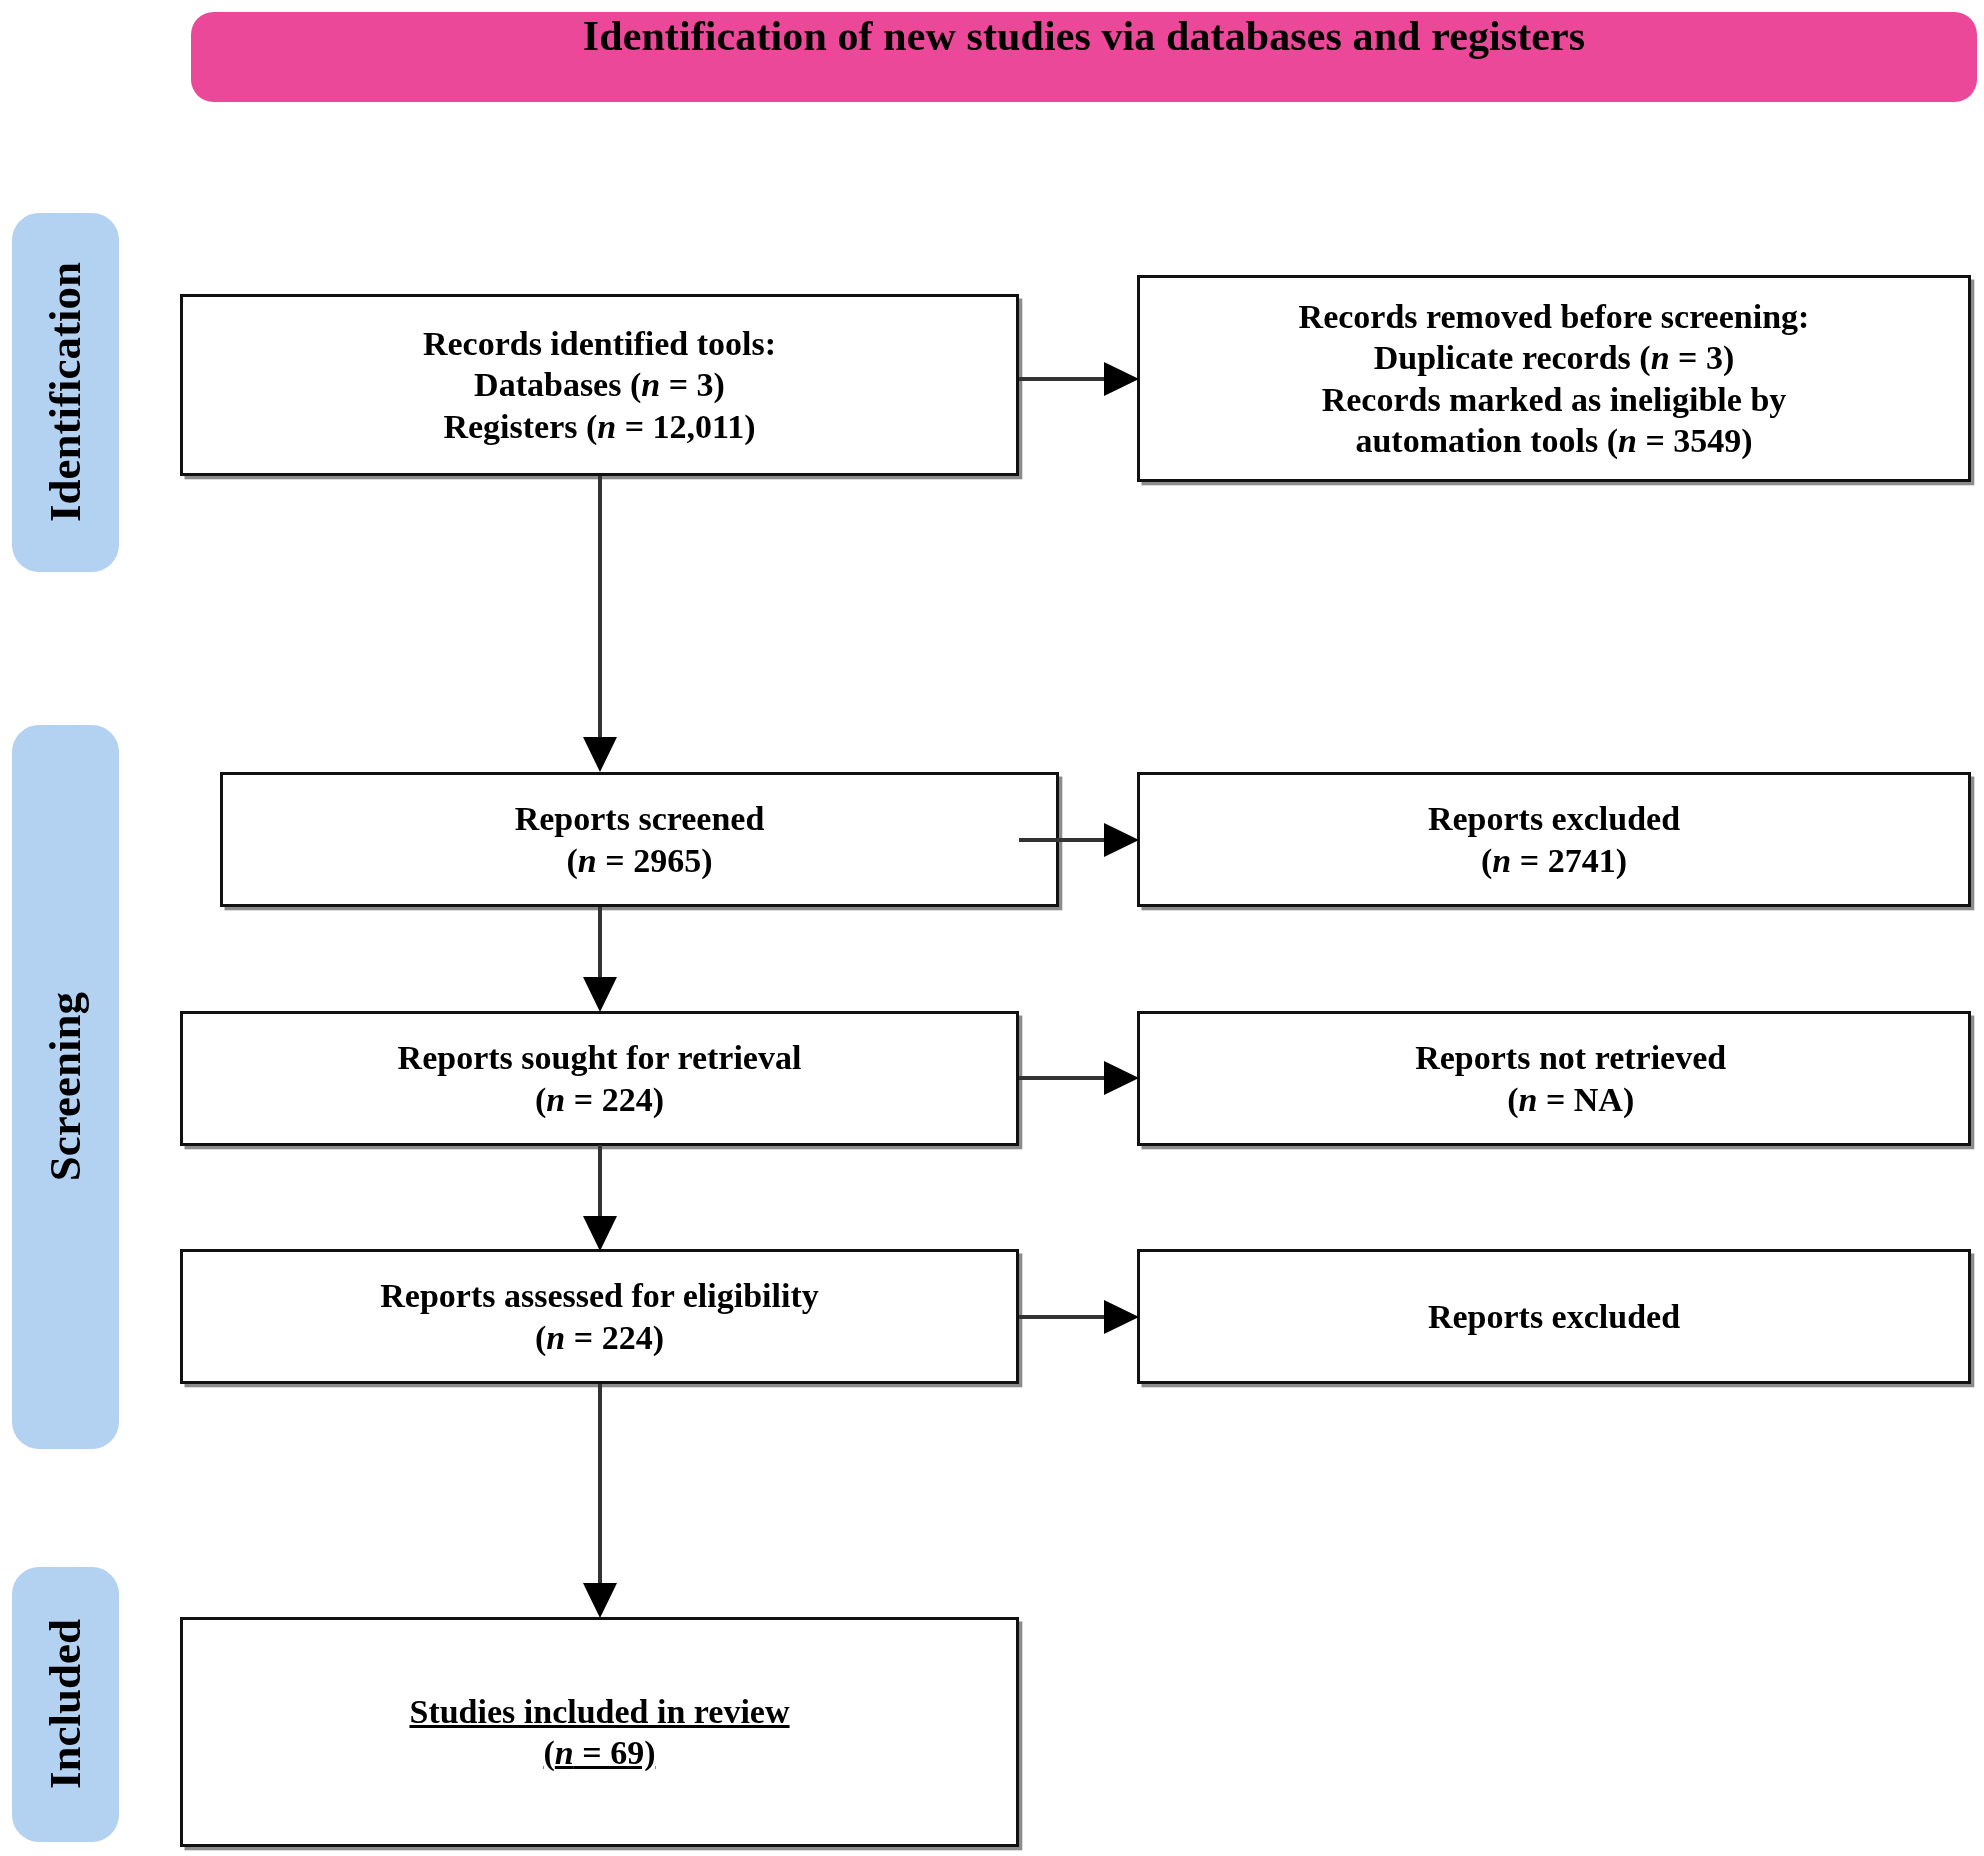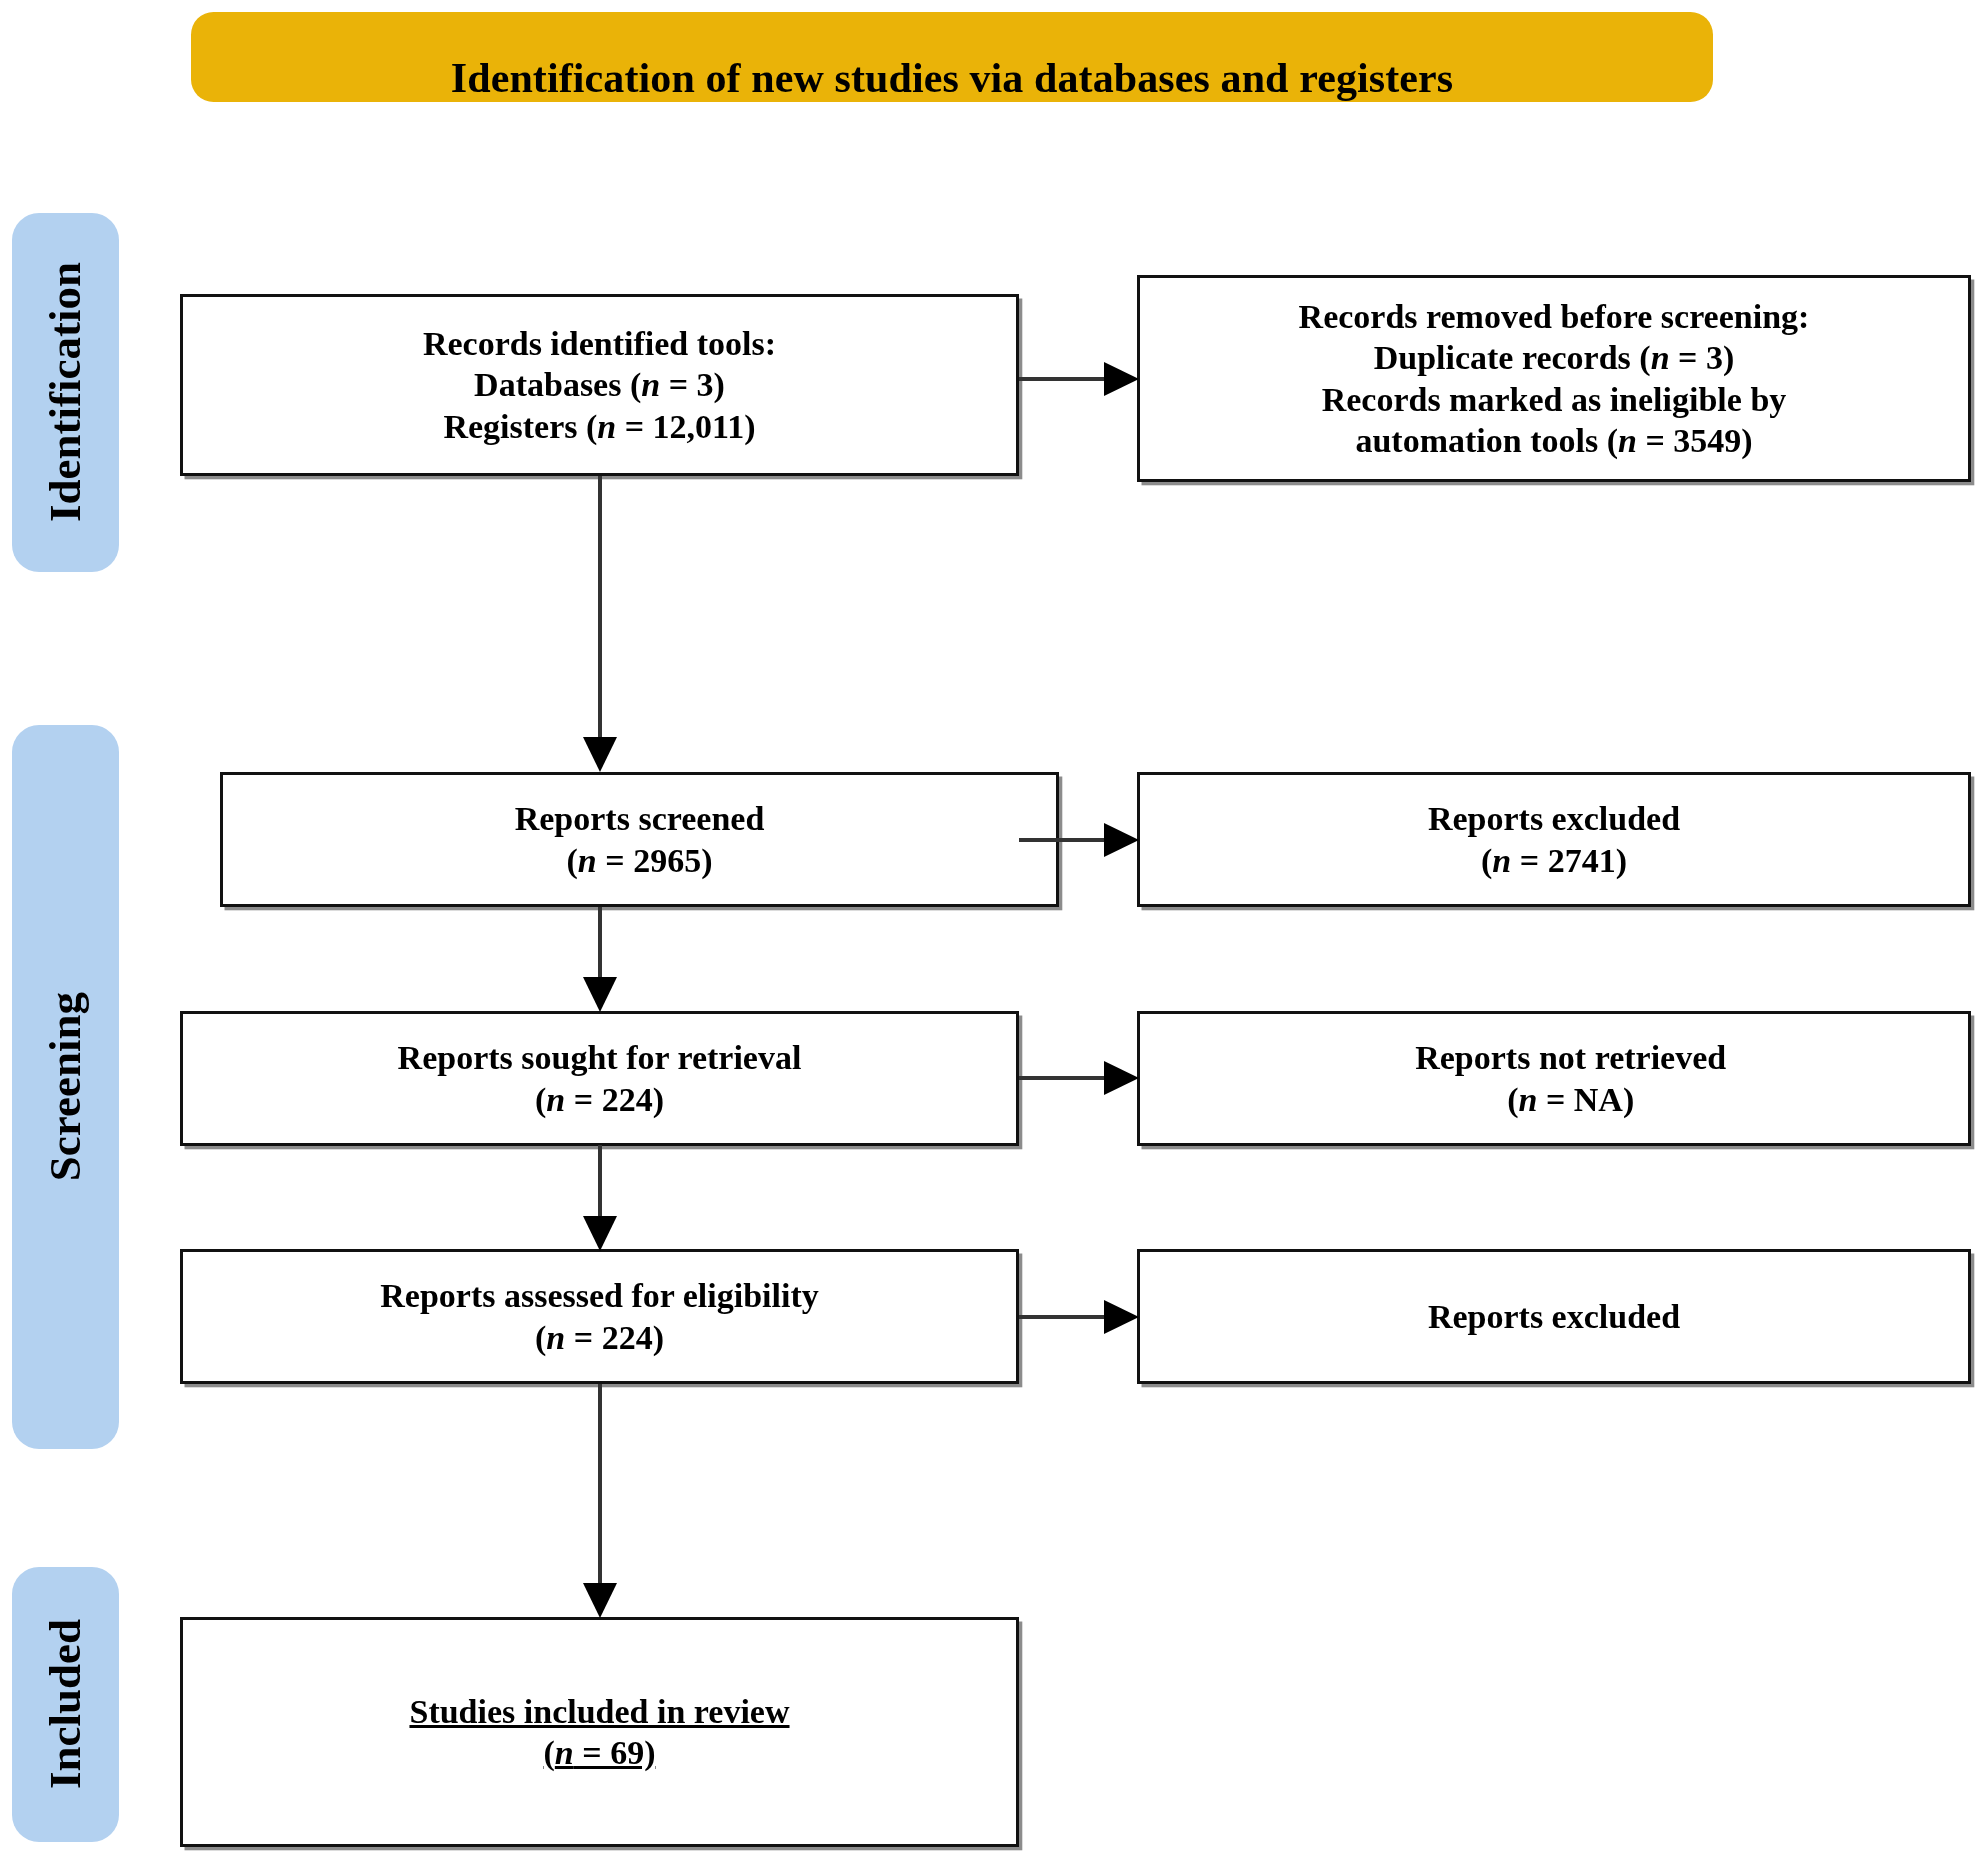--- a/index.html
+++ b/index.html
@@ -17,26 +17,26 @@
     height: 1857px;
     background: #ffffff;
     overflow: hidden;
   }
 
   
   .banner {
     position: absolute;
     left: 191px;
     top: 12.4px;
-    width: 1522px;
+    width: 1786px;
     height: 90px;
-    background: #eab308;
+    background: #ec4899;
     border-radius: 22.5px;
     display: flex;
-    align-items: flex-end;
+    align-items: flex-start;
     justify-content: center;
   }
   .banner-text {
     font-size: 42px;
     font-weight: bold;
     color: #000000;
     letter-spacing: 0.1px;
     white-space: nowrap;
   }
 

